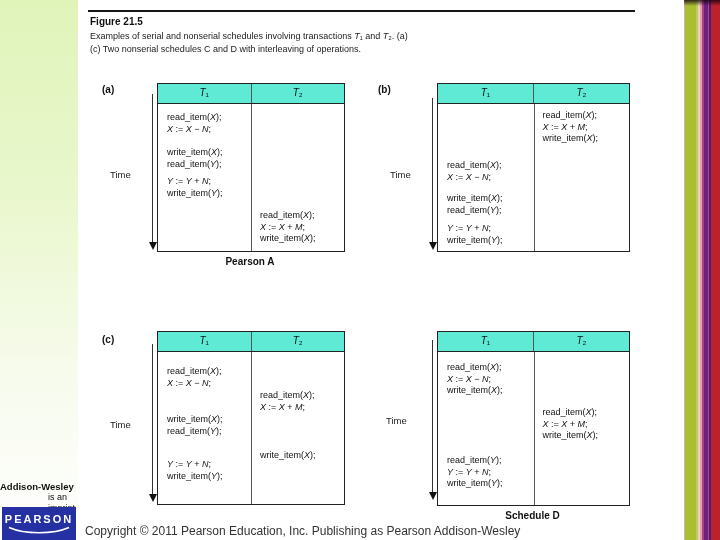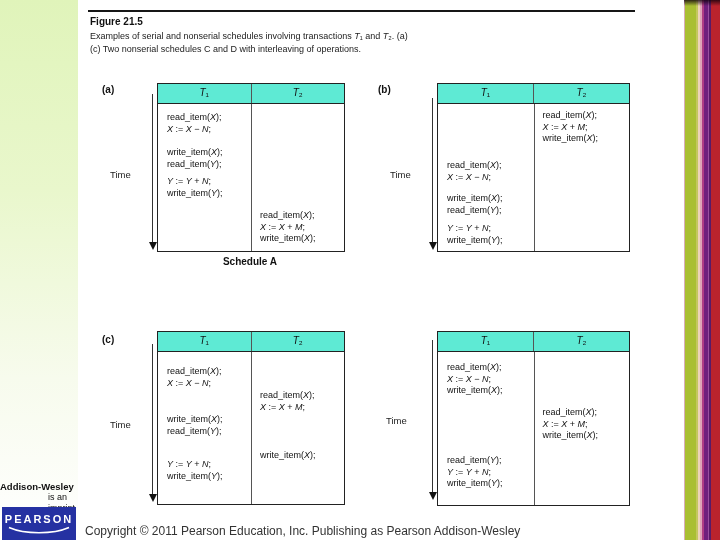--- a/index.html
+++ b/index.html
@@ -74,21 +74,21 @@
       <div class="th"><i>T</i>₂</div>
     </div>
     <div class="tbody">
       <div class="divider"></div>
       <div class="ops c1" style="top:8px">read_item(<i>X</i>);<br><i>X</i> := <i>X</i> − <i>N</i>;</div>
       <div class="ops c1" style="top:43px">write_item(<i>X</i>);<br>read_item(<i>Y</i>);</div>
       <div class="ops c1" style="top:72px"><i>Y</i> := <i>Y</i> + <i>N</i>;<br>write_item(<i>Y</i>);</div>
       <div class="ops c2" style="top:106px">read_item(<i>X</i>);<br><i>X</i> := <i>X</i> + <i>M</i>;<br>write_item(<i>X</i>);</div>
     </div>
   </div>
-  <div class="sched-label" style="left:57px;top:176px;width:186px">Schedule A</div>
+  <div class="sched-label" style="left:57px;top:176px;width:186px">Pearson A</div>
 </div>
 
 <div class="panel" style="left:378px;top:80px;width:262px;height:200px">
   <div class="marker" style="left:0px;top:4px">(b)</div>
   <div class="time-label" style="left:12px;top:80px">Time</div>
   <div class="time-arrow" style="left:54px;top:18px;height:144px">
       <div class="head"></div>
     </div>
   <div class="sched-table" style="left:59px;top:3px;width:191px;height:167px">
     <div class="thead">
@@ -137,20 +137,21 @@
       <div class="th"><i>T</i>₁</div>
       <div class="th"><i>T</i>₂</div>
     </div>
     <div class="tbody">
       <div class="divider"></div>
       <div class="ops c1" style="top:10px">read_item(<i>X</i>);<br><i>X</i> := <i>X</i> − <i>N</i>;<br>write_item(<i>X</i>);</div>
       <div class="ops c2" style="top:55px">read_item(<i>X</i>);<br><i>X</i> := <i>X</i> + <i>M</i>;<br>write_item(<i>X</i>);</div>
       <div class="ops c1" style="top:103px">read_item(<i>Y</i>);<br><i>Y</i> := <i>Y</i> + <i>N</i>;<br>write_item(<i>Y</i>);</div>
     </div>
   </div>
+  <div class="sched-label" style="left:59px;top:182px;width:191px">Schedule D</div>
 </div>
 
 <div class="copyright">Copyright © 2011 Pearson Education, Inc. Publishing as Pearson Addison-Wesley</div>
 
 <div class="imprint">
   <span class="b">Addison-Wesley</span>
   <span class="r">is an imprint of</span>
 </div>
 <div class="pearson">
   <div class="txt">PEARSON</div>

